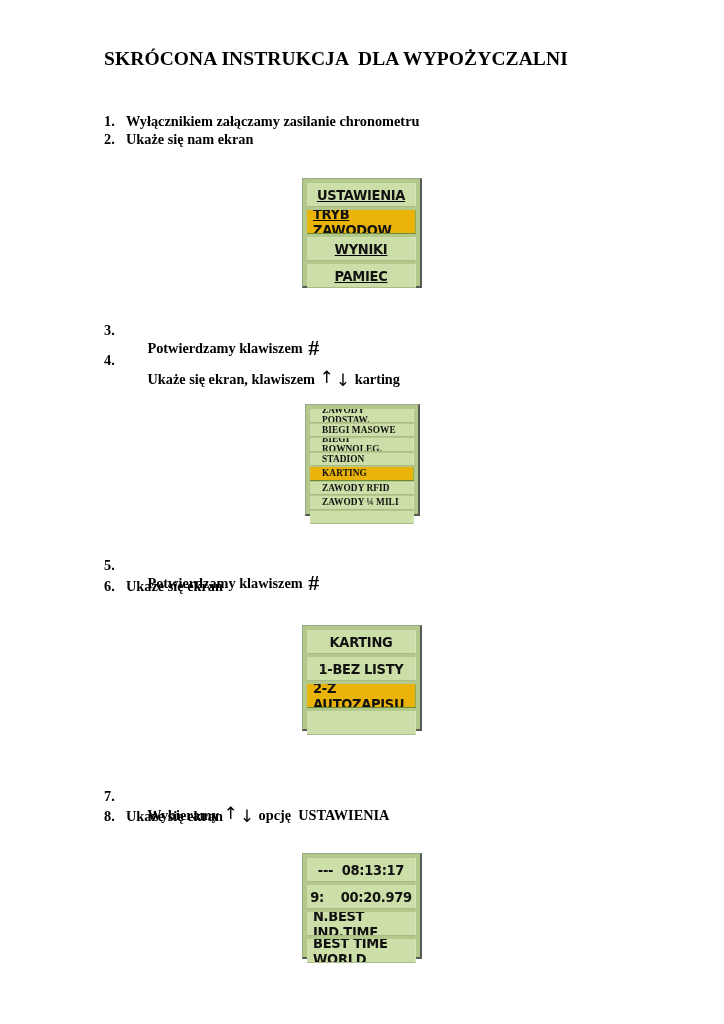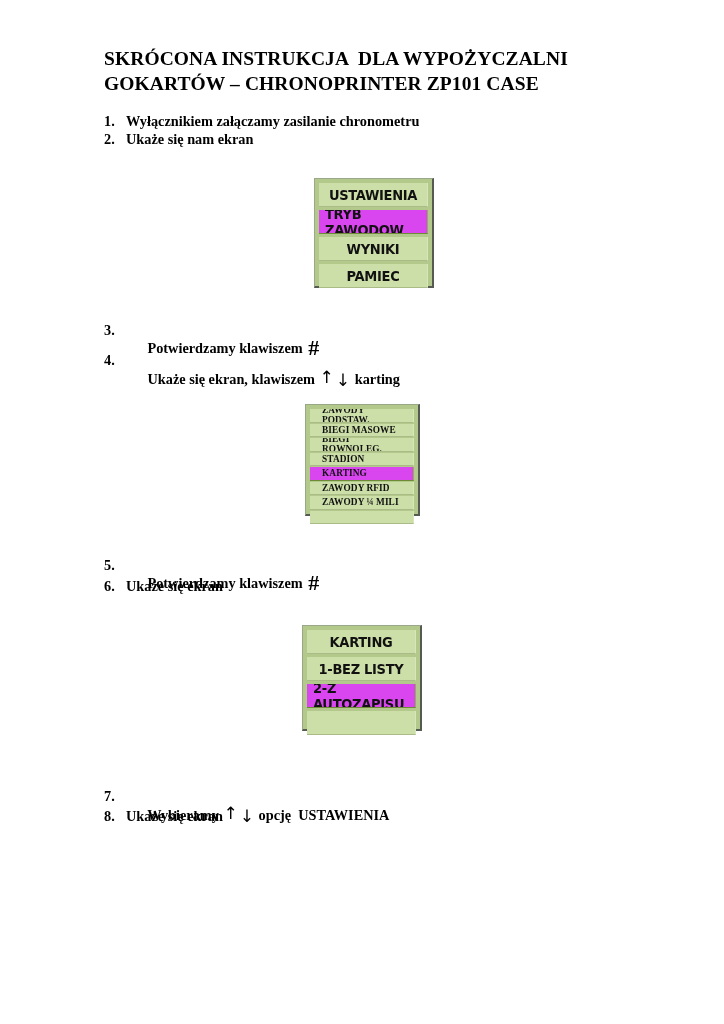--- a/index.html
+++ b/index.html
@@ -94,21 +94,21 @@
     box-sizing: border-box;
     background: #cddfa8;
     border-right: 1px solid #d8e6bb;
     border-bottom: 1px solid #aabb88;
     color: #111;
     display: flex;
     align-items: center;
     overflow: hidden;
   }
   .lcd-row.sel {
-    background: #d946ef;
+    background: #eab308;
     border-right: 1px solid #8fae52;
     border-bottom: 1px solid #6d8a36;
   }
   .lcd-row.blank { color: transparent; }
 
   
   .lcd-a .lcd-row {
     height: 24px;
     margin-bottom: 3px;
     font-family: "DejaVu Sans Condensed", "Liberation Sans Narrow", "Liberation Sans", sans-serif;
@@ -139,34 +139,33 @@
     white-space: pre;
   }
 </style>
 </head>
 <body>
 
 <div class="page">
 
   <div class="doc-title">
     <span class="tline">SKRÓCONA INSTRUKCJA  DLA WYPOŻYCZALNI</span>
-    <span class="tline">GOKARTÓW – CHRONOPRINTER ZP101 CASE</span>
   </div>
 
   <div class="step" style="left:104px; top:112px;">
     <span class="num">1.</span>
     <span class="body">Wyłącznikiem załączamy zasilanie chronometru</span>
   </div>
 
   <div class="step" style="left:104px; top:130px;">
     <span class="num">2.</span>
     <span class="body">Ukaże się nam ekran</span>
   </div>
 
-  <div class="lcd lcd-a" style="left:314px; top:178px; width:120px; height:110px;">
+  <div class="lcd lcd-a" style="left:302px; top:178px; width:120px; height:110px;text-decoration:underline;">
     <div class="lcd-row">
       <span>USTAWIENIA</span>
     </div>
     <div class="lcd-row sel">
       <span>TRYB ZAWODOW</span>
     </div>
     <div class="lcd-row">
       <span>WYNIKI</span>
     </div>
     <div class="lcd-row">
@@ -247,14 +246,28 @@
     <span class="body">
       <span>Wybieramy </span><span class="arrows arrow-up">↑</span><span class="arrows arrow-dn">↓</span><span> opcję  USTAWIENIA</span>
     </span>
   </div>
 
   <div class="step" style="left:104px; top:807px;">
     <span class="num">8.</span>
     <span class="body">Ukaże się ekran</span>
   </div>
 
+  <div class="lcd lcd-a" style="left:302px; top:853px; width:120px; height:106px;">
+    <div class="lcd-row">
+      <span class="mono-time">---  08:13:17</span>
+    </div>
+    <div class="lcd-row left">
+      <span class="mono-time">9:    00:20.979</span>
+    </div>
+    <div class="lcd-row left">
+      <span>N.BEST IND.TIME</span>
+    </div>
+    <div class="lcd-row left">
+      <span>BEST TIME WORLD</span>
+    </div>
+  </div>
 
 </div>
 
 </body></html>

